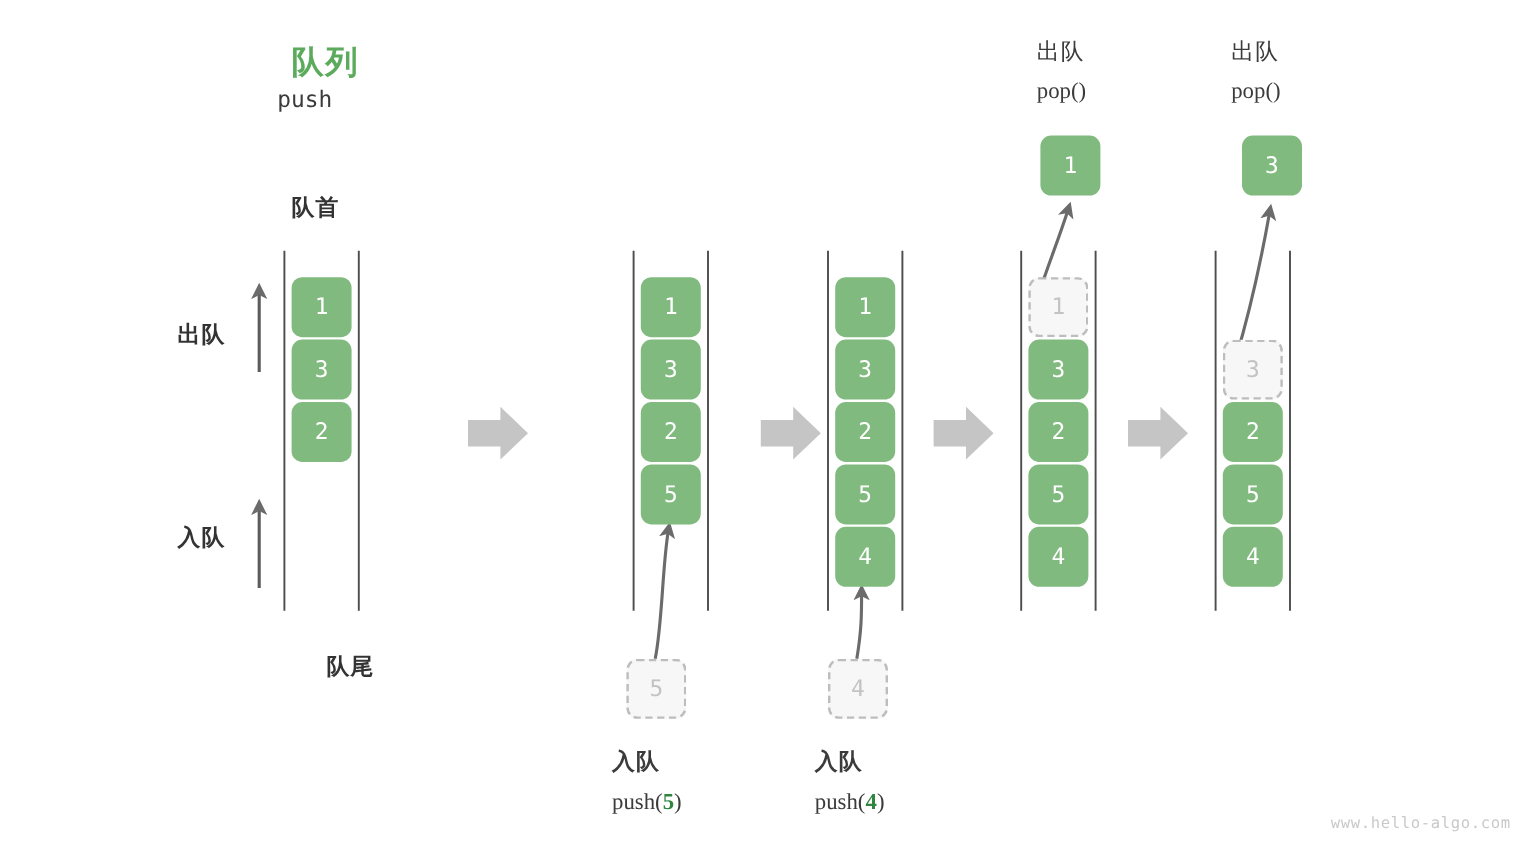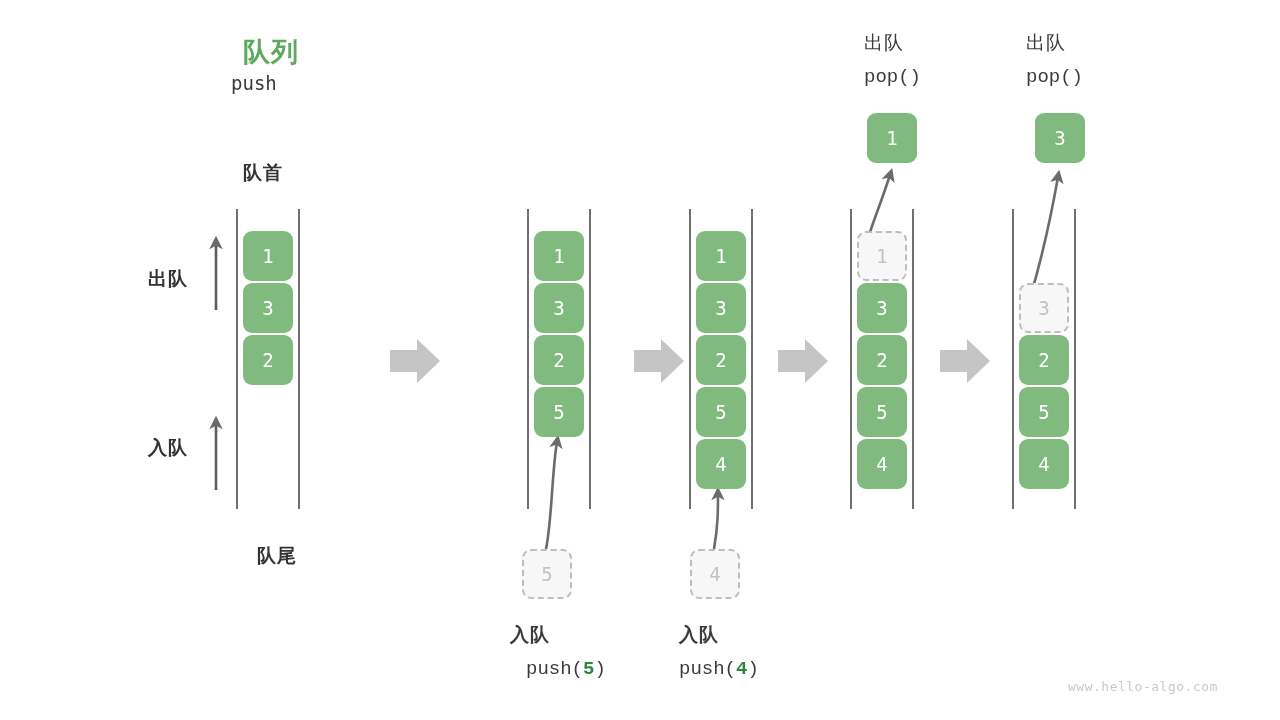--- a/index.html
+++ b/index.html
@@ -62,35 +62,36 @@
     font-weight: bold;
     color: #3b3b3b;
     letter-spacing: 1px;
     white-space: nowrap;
   }
   .op-cn.light {
     font-weight: normal;
     color: #3b3b3b;
   }
   .op-code {
-    font-family: Liberation Mono, monospace;
+    font-family: Liberation Serif, serif;
     font-size: 19px;
     color: #3b3b3b;
     white-space: nowrap;
   }
   .op-code .num {
     color: #2e8540;
     font-weight: bold;
   }
   .watermark {
     font-family: "DejaVu Sans Mono", "Liberation Mono", monospace;
     font-size: 13px;
     color: #c9c9c9;
     letter-spacing: 0.5px;
     white-space: nowrap;
+    margin-left: 41px;
   }
 
   
   .cell {
     position: absolute;
     width: 50px;
     height: 50px;
     border-radius: 9px;
     box-sizing: border-box;
     display: flex;
@@ -162,40 +163,40 @@
     <g stroke="#6b6b6b" stroke-width="2.6" fill="none">
       <path d="M866,244 C874,219 882,200 890,175" marker-end="url(#thinhead)"></path>
       <path d="M1030,298 C1042,258 1050,222 1058,177" marker-end="url(#thinhead)"></path>
     </g>
   </svg>
 
   <div class="abs title-cn" style="left:243px; top:34px;">队列</div>
   <div class="abs title-en" style="left:231px; top:72px;">push</div>
 
   <div class="abs end-label" style="left:243px; top:160px;font-family:Liberation Mono, monospace;">队首</div>
-  <div class="abs end-label" style="left:228px; top:543px;padding-left:29px;">队尾</div>
+  <div class="abs end-label" style="left:243px; top:543px;padding-left:29px;">队尾</div>
 
   <div class="abs side-label" style="left:148px; top:266px;">出队</div>
   <div class="abs side-label" style="left:148px; top:435px;">入队</div>
 
   <div class="abs" style="left:0; top:0; width:0; height:0;">
     <div class="cell filled" style="left:243px; top:231px;">1</div>
     <div class="cell filled" style="left:243px; top:283px;">3</div>
     <div class="cell filled" style="left:243px; top:335px;">2</div>
   </div>
 
   <div class="abs" style="left:0; top:0; width:0; height:0;">
     <div class="cell filled" style="left:534px; top:231px;">1</div>
     <div class="cell filled" style="left:534px; top:283px;">3</div>
     <div class="cell filled" style="left:534px; top:335px;">2</div>
     <div class="cell filled" style="left:534px; top:387px;">5</div>
     <div class="cell ghost" style="left:522px; top:549px;">5</div>
   </div>
   <div class="abs op-cn" style="left:510px; top:622px;">入队</div>
-  <div class="abs op-code" style="left:510px; top:658px;margin-left:16px;"><span>push(</span><span class="num">5</span><span>)</span></div>
+  <div class="abs op-code" style="left:510px; top:658px;"><span>push(</span><span class="num">5</span><span>)</span></div>
 
   <div class="abs" style="left:0; top:0; width:0; height:0;">
     <div class="cell filled" style="left:696px; top:231px;">1</div>
     <div class="cell filled" style="left:696px; top:283px;">3</div>
     <div class="cell filled" style="left:696px; top:335px;">2</div>
     <div class="cell filled" style="left:696px; top:387px;">5</div>
     <div class="cell filled" style="left:696px; top:439px;">4</div>
     <div class="cell ghost" style="left:690px; top:549px;">4</div>
   </div>
   <div class="abs op-cn" style="left:679px; top:622px;">入队</div>

